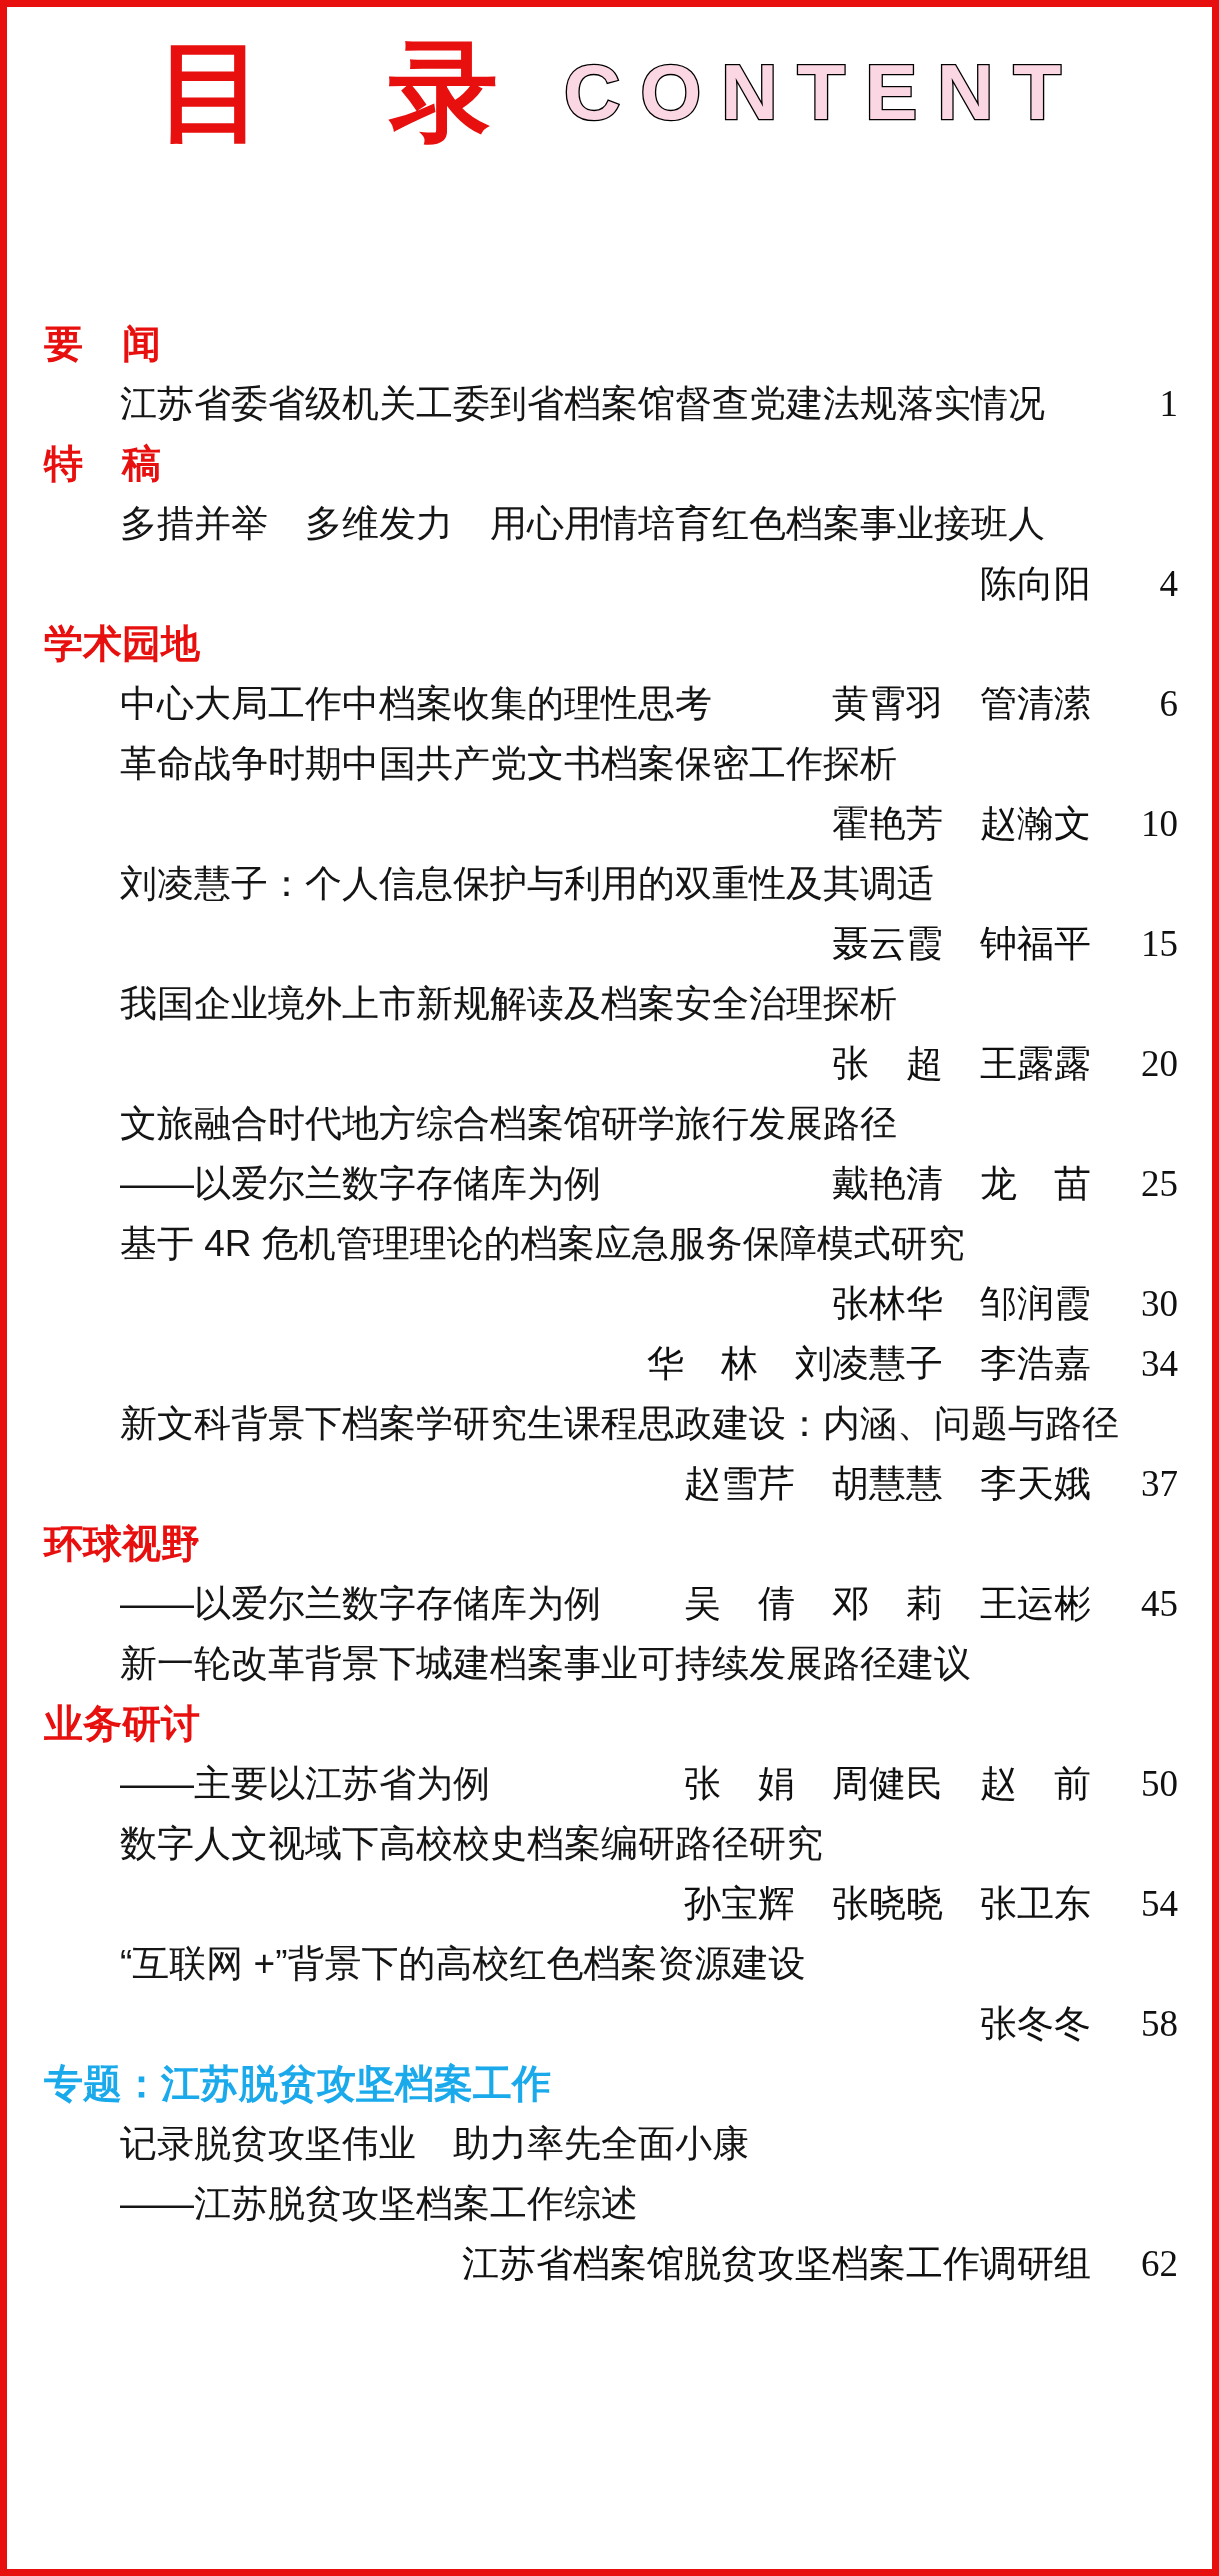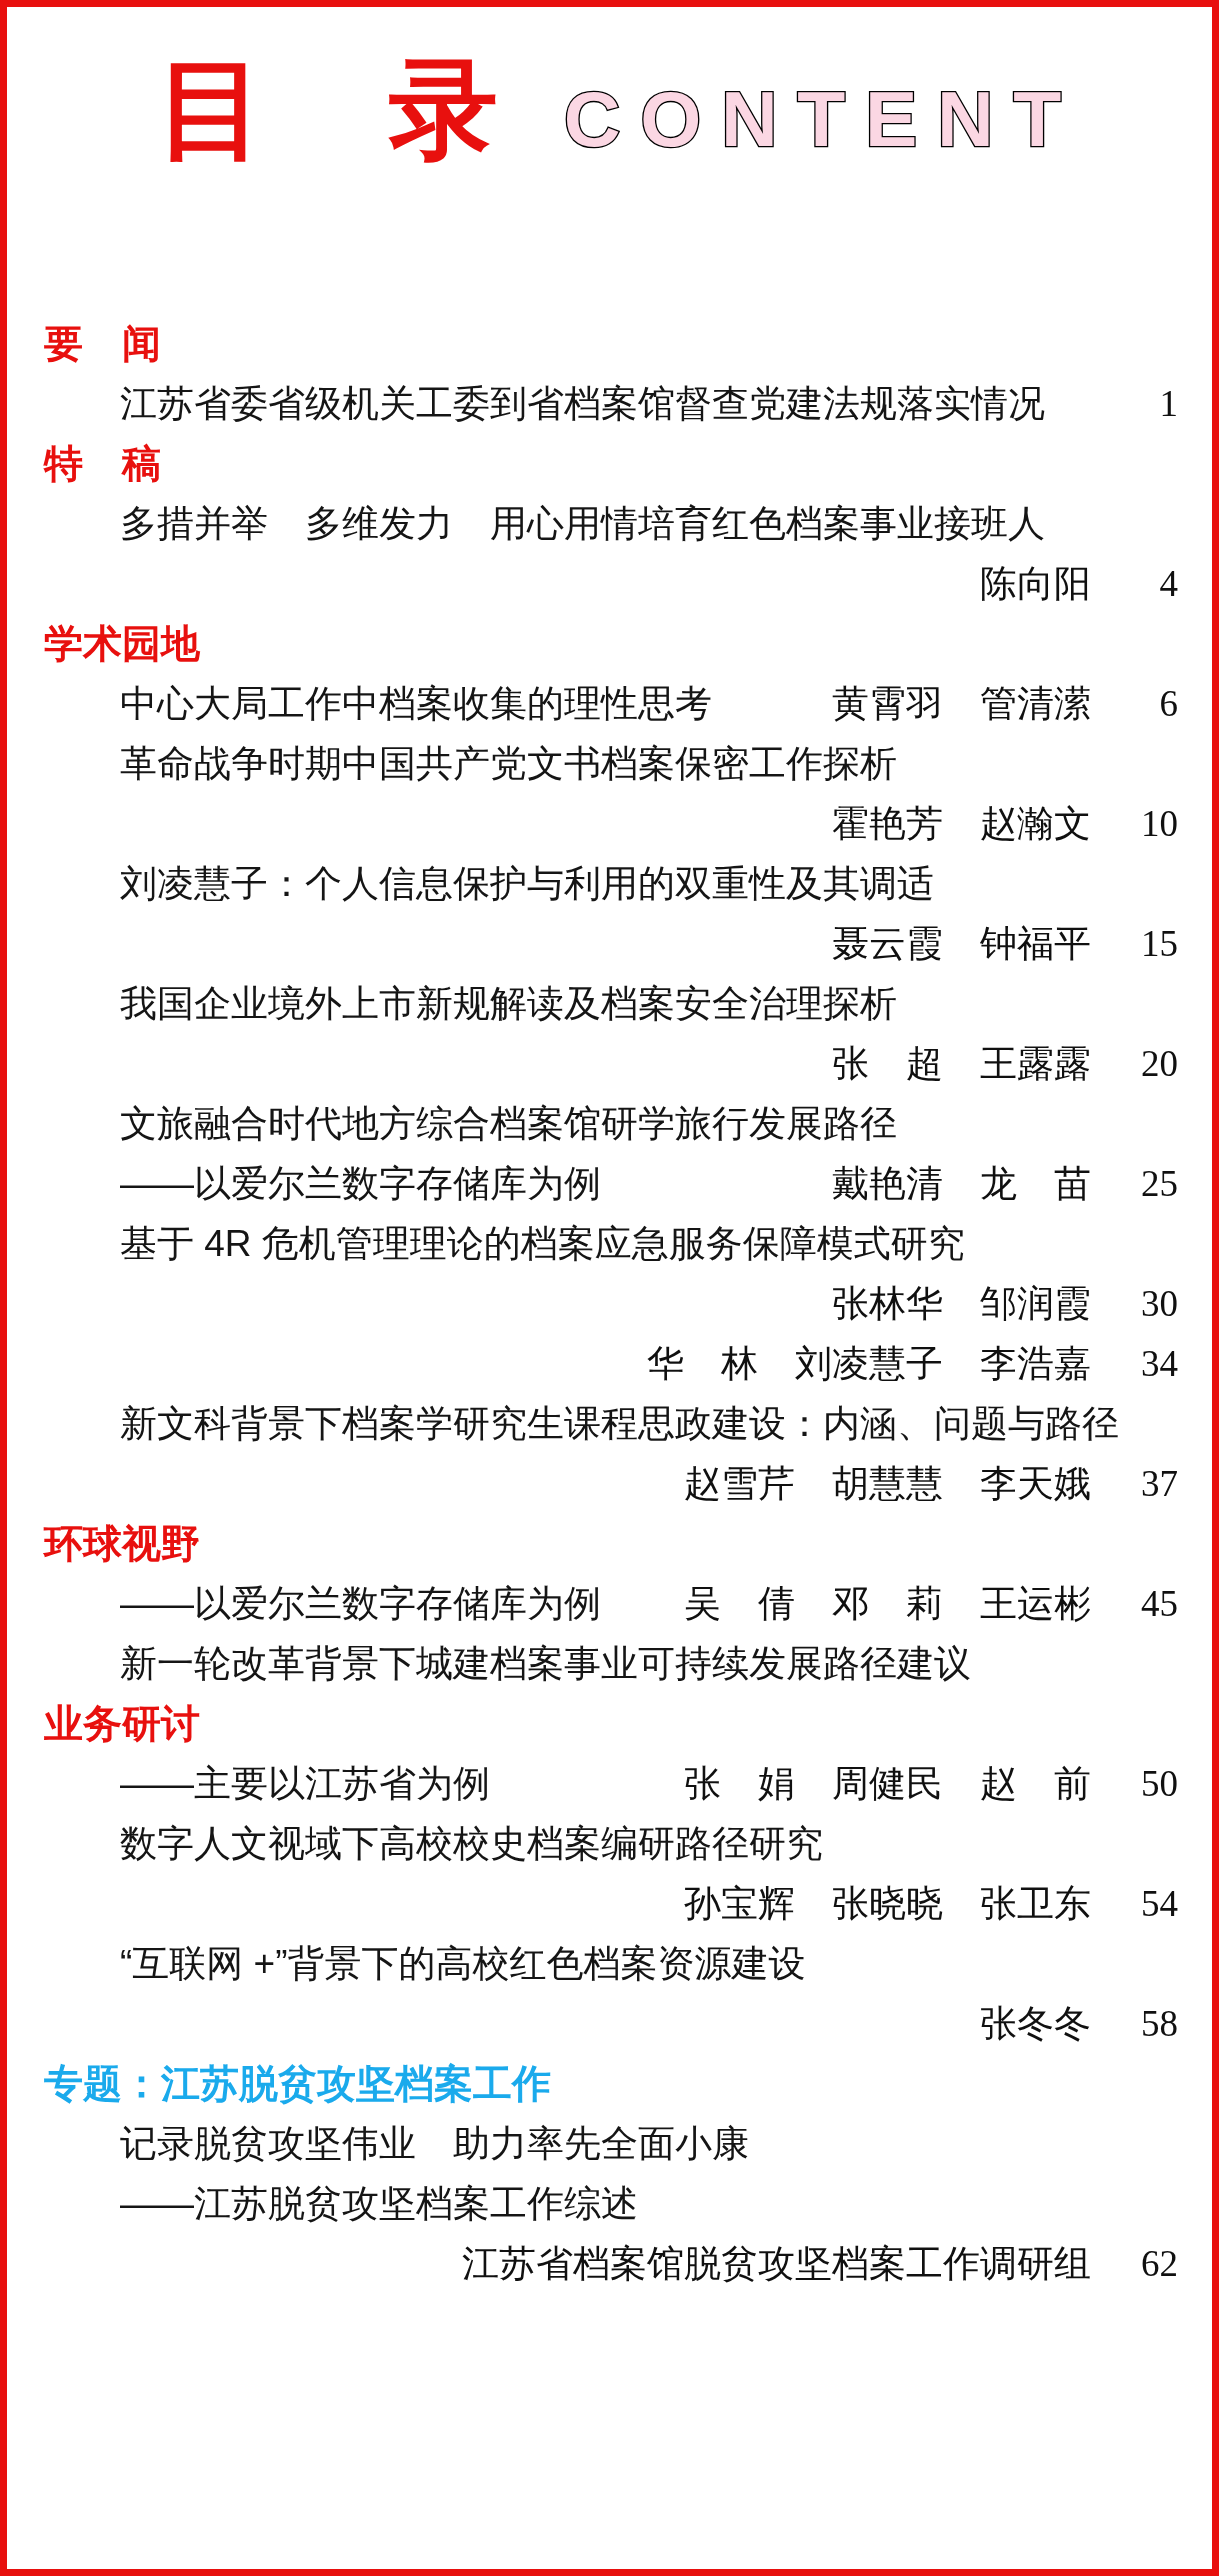--- a/index.html
+++ b/index.html
@@ -13,21 +13,21 @@
     position:relative;
     width:1219px;height:2576px;
     box-sizing:border-box;
     border:7.1px solid var(--red);
     background:#ffffff;
     overflow:hidden;
     font-family:"Liberation Sans",sans-serif;
   }
   .header{
     display:flex;
-    align-items:flex-end;
+    align-items:flex-start;
     justify-content:center;
     gap:57px;
     padding-top:30px;
     height:127px;
     margin-bottom:159px;
   }
   .title-cn{
     color:var(--red);
     font-size:109px;
     font-weight:bold;

